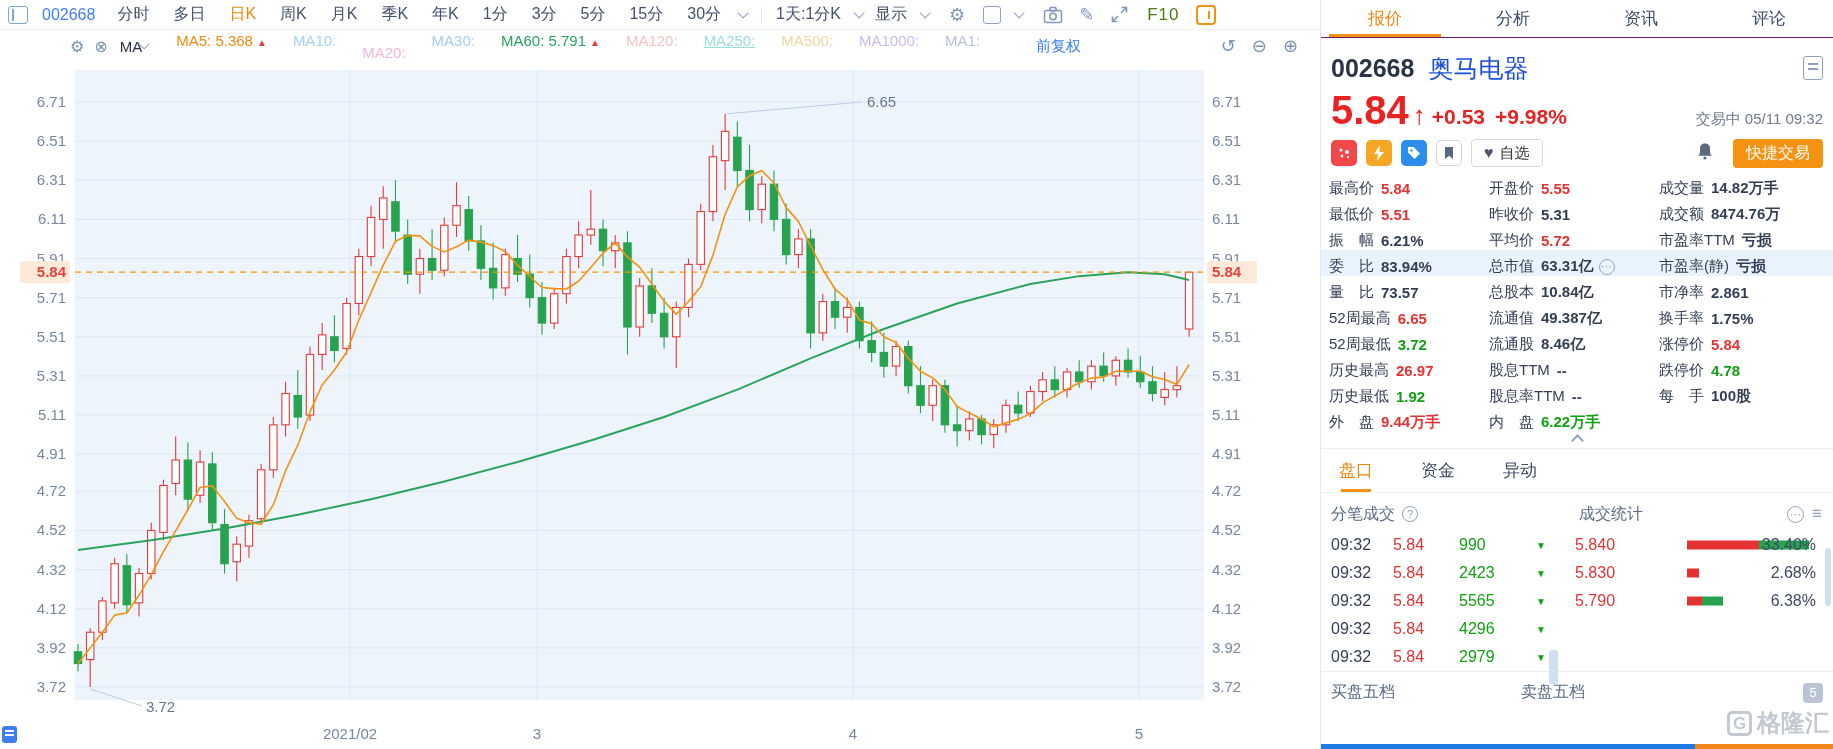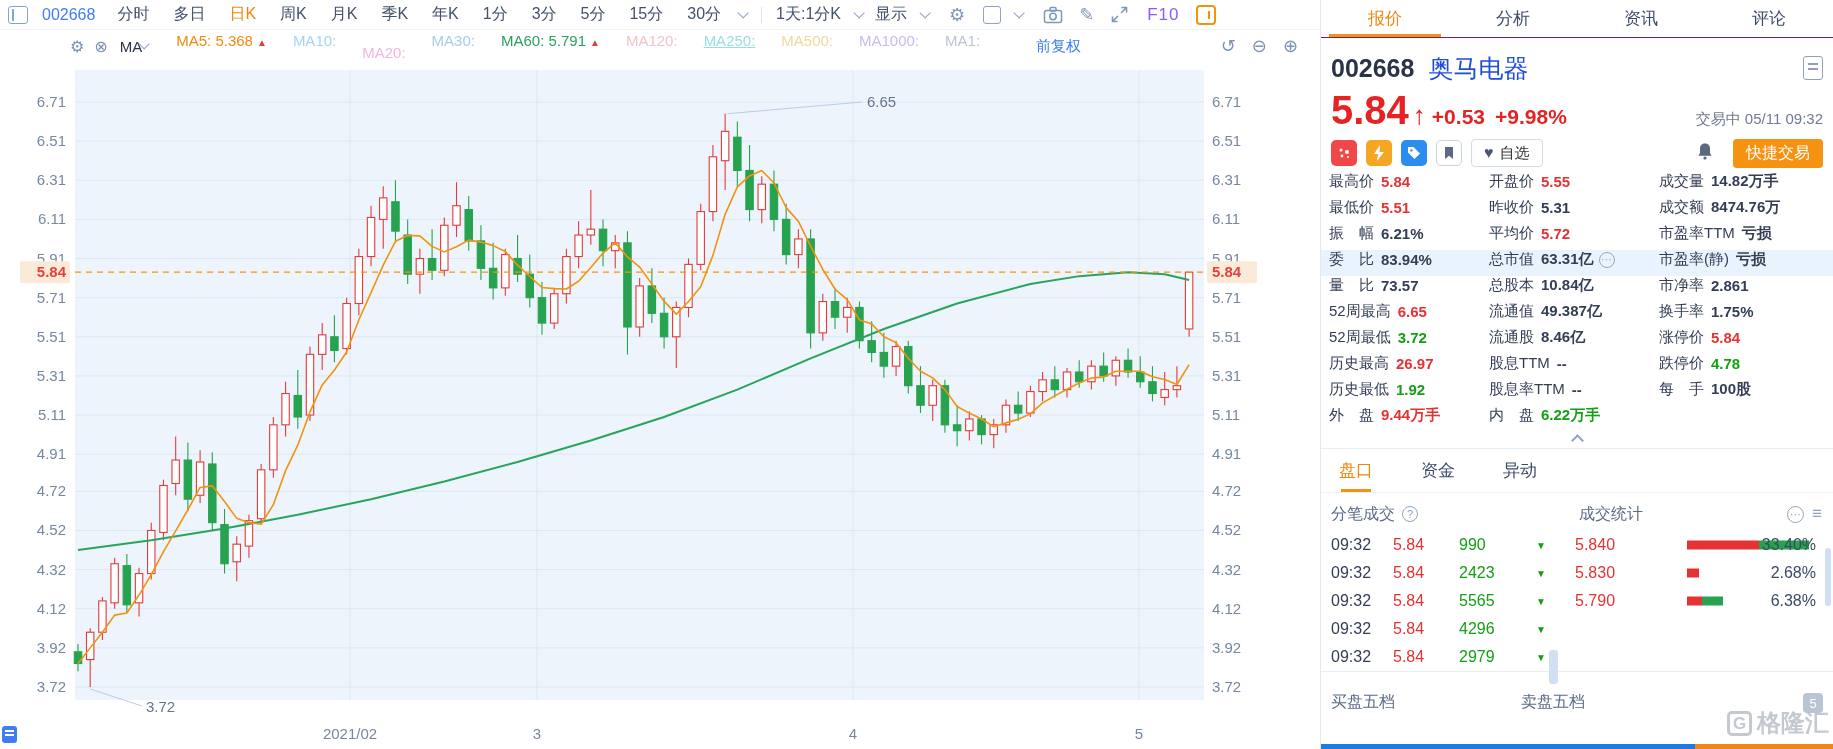--- a/index.html
+++ b/index.html
@@ -15,21 +15,21 @@
 .tb-code{color:#3f7df5;margin-right:22px}
 .periods{display:flex}
 .tb-item{margin-right:24px;cursor:pointer}
 .tb-item.active{color:#f0870f}
 .chev{display:inline-block;width:8px;height:8px;border-right:1.5px solid #8fa3c8;border-bottom:1.5px solid #8fa3c8;
   transform:rotate(45deg) translateY(-3px);margin:0 14px 0 -8px;flex:0 0 auto}
 .tb-divider{width:1px;height:16px;background:#dde4ee;margin:0 14px 0 2px}
 .tb-plain{margin-right:6px}
 .tb-icon{color:#7f97bb;font-size:18px;margin:0 8px;flex:0 0 auto;display:inline-flex;align-items:center}
 .sq-icon{width:18px;height:18px;border:1.5px solid #8fa3c8;border-radius:3px;margin-left:10px}
-.f10{color:#8b5cf6;font-size:17px;margin:0 10px;letter-spacing:1px}
+.f10{color:#4d7c0f;font-size:17px;margin:0 10px;letter-spacing:1px}
 .orange-sq{width:20px;height:20px;border:2px solid #f0930f;border-radius:4px;position:relative;margin-left:6px}
 .orange-sq:before{content:"";position:absolute;left:50%;top:4px;bottom:4px;width:2px;background:#f0930f;transform:translateX(2px)}
 .ma-bar{position:relative;height:32px;display:flex;align-items:center;padding-left:70px;font-size:15px;white-space:nowrap}
 .ma-bar .gear{color:#7c93b5;font-size:16px;margin-right:10px}
 .ma-bar .closex{color:#7c93b5;font-size:16px;margin-right:12px}
 .ma-name{color:#2b3347;margin-right:4px}
 .ma-item{margin-right:26px}
 .ma-arrow{color:#e43b3b;font-size:10px;margin-left:4px}
 .adjust{color:#3b7ff0;margin-left:30px}
 .zoom-icons{position:absolute;right:22px;top:0;height:32px;display:flex;align-items:center;gap:16px;color:#7c93b5;font-size:18px}
@@ -54,21 +54,21 @@
 .qstatus{margin-left:auto;font-size:15px;color:#707a8f}
 .badge-row{display:flex;align-items:center;padding:0 10px;height:38px;gap:9px}
 .badge{width:26px;height:26px;border-radius:5px;display:flex;align-items:center;justify-content:center;flex:0 0 auto}
 .badge.red{background:#f04848}.badge.orange{background:#f5a623}.badge.blue{background:#2b8ded}
 .badge.gray{background:#fff;border:1px solid #ccd4e0}
 .watch-pill{display:flex;align-items:center;gap:6px;border:1px solid #d5dbe6;border-radius:4px;height:28px;padding:0 12px;font-size:15px;color:#333;cursor:pointer}
 .watch-pill .hrt{color:#4a5670;font-size:16px}
 .bell{margin-left:auto;color:#5a6880}
 .trade-btn{background:#f59211;color:#fff;font-size:16px;border-radius:4px;height:29px;display:flex;align-items:center;padding:0 13px;margin-left:10px;cursor:pointer}
 .stats{position:relative}
-.srow{display:flex;height:26px;align-items:flex-start;padding:0 8px}
+.srow{display:flex;height:26px;align-items:flex-end;padding:0 8px}
 .srow.hl{background:#e9f3fd}
 .scell{display:flex;align-items:center;font-size:15px;overflow:hidden}
 .scell.c1{width:160px}.scell.c2{width:170px}.scell.c3{width:165px}
 .slabel{color:#333e55;margin-right:7px;white-space:nowrap}
 .sval{font-weight:bold;white-space:nowrap}
 .sval.dark{color:#333e55}.sval.red{color:#e53232}.sval.green{color:#13a013}
 .ellip{width:16px;height:16px;border:1px solid #98a7c0;border-radius:50%;color:#98a7c0;
   font-size:11px;line-height:13px;text-align:center;margin-left:5px;cursor:pointer}
 .chevron-row{height:16px;display:flex;justify-content:center;align-items:flex-start}
 .chev-up{width:9px;height:9px;border-top:2px solid #8fa3c0;border-left:2px solid #8fa3c0;transform:rotate(45deg);margin-top:4px;cursor:pointer}
@@ -87,21 +87,21 @@
 .t-time{color:#333e55;width:62px}
 .t-price{color:#e53232;width:66px}
 .t-vol{color:#13a013;width:72px;text-align:left}
 .t-tri{color:#13a013;font-size:10px;margin-left:5px}
 .vrow{height:28px;position:relative;display:flex;align-items:center;font-size:16px}
 .v-price{color:#e53232;padding-left:6px}
 .v-bar{position:absolute;left:118px;top:50%;transform:translateY(-50%);display:flex;height:9px;z-index:1}
 .v-seg{height:9px;display:inline-block}
 .v-seg.red{background:#e53232}.v-seg.green{background:#27a24e}.v-seg.gray{background:#b9c6da}
 .v-pct{position:absolute;right:16px;color:#3c4a63;z-index:2}
-.depth-row{height:42px;display:flex;align-items:flex-end;font-size:16px;color:#5a6b85;border-top:1px solid #e8eef5;padding:0 10px}
+.depth-row{height:42px;display:flex;align-items:center;font-size:16px;color:#5a6b85;border-top:1px solid #e8eef5;padding:0 10px}
 .ask-lbl{margin-left:126px}
 .depth-badge{margin-left:auto;width:20px;height:20px;background:#b9c4d4;color:#fff;border-radius:4px;
   font-size:13px;display:flex;align-items:center;justify-content:center;cursor:pointer}
 .strength{position:absolute;left:0;right:0;bottom:0;height:5px;display:flex}
 .strength .buy{background:#1f7be4}
 .strength .sell{background:#f0861a;flex:1}
 .watermark{position:absolute;right:4px;bottom:10px;display:flex;align-items:center;gap:5px;
   color:#b9bfc9;font-size:24px;font-weight:bold;opacity:.85;pointer-events:none}
 .wm-logo{width:25px;height:25px;border:3px solid #b9bfc9;border-radius:5px;font-size:17px;line-height:20px;text-align:center}
 .scroll-thumb{position:absolute;background:#cfe0f2;border-radius:3px;cursor:pointer}

